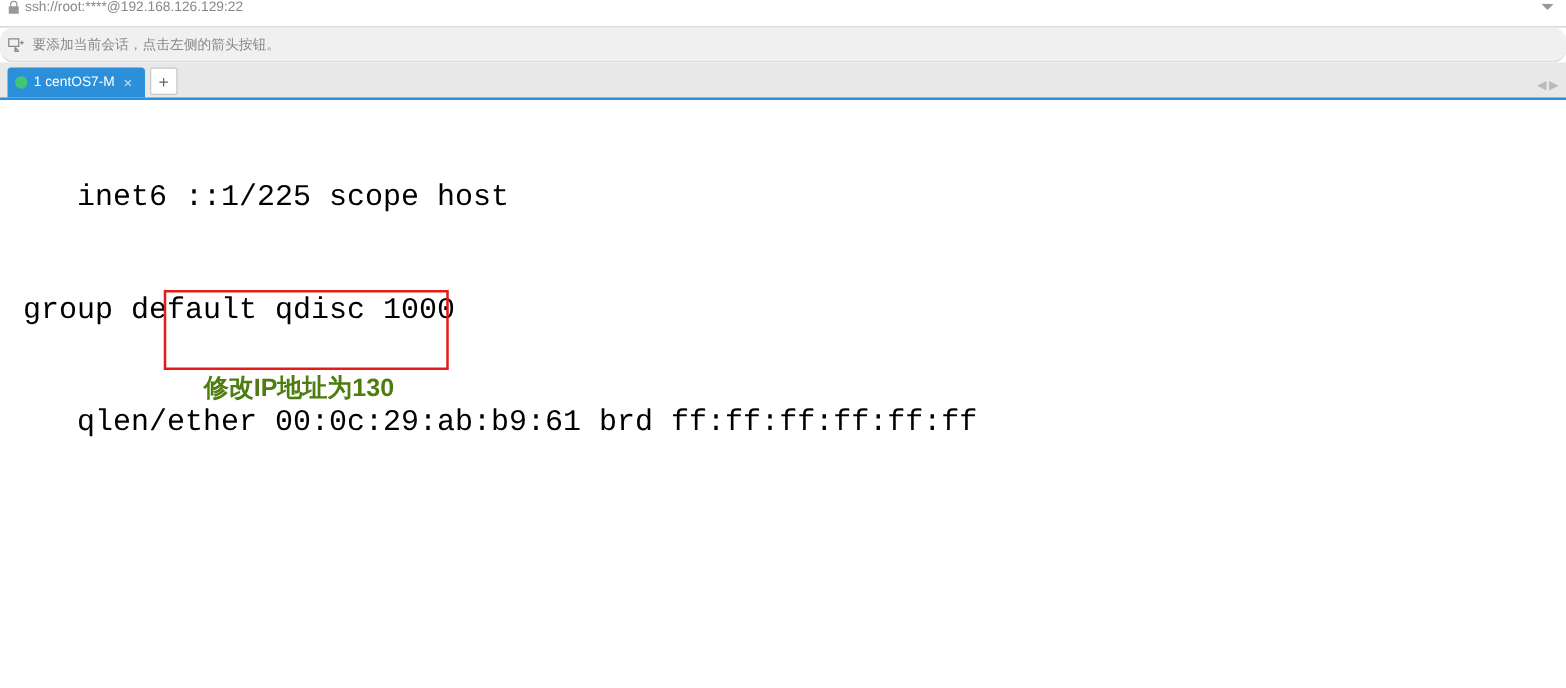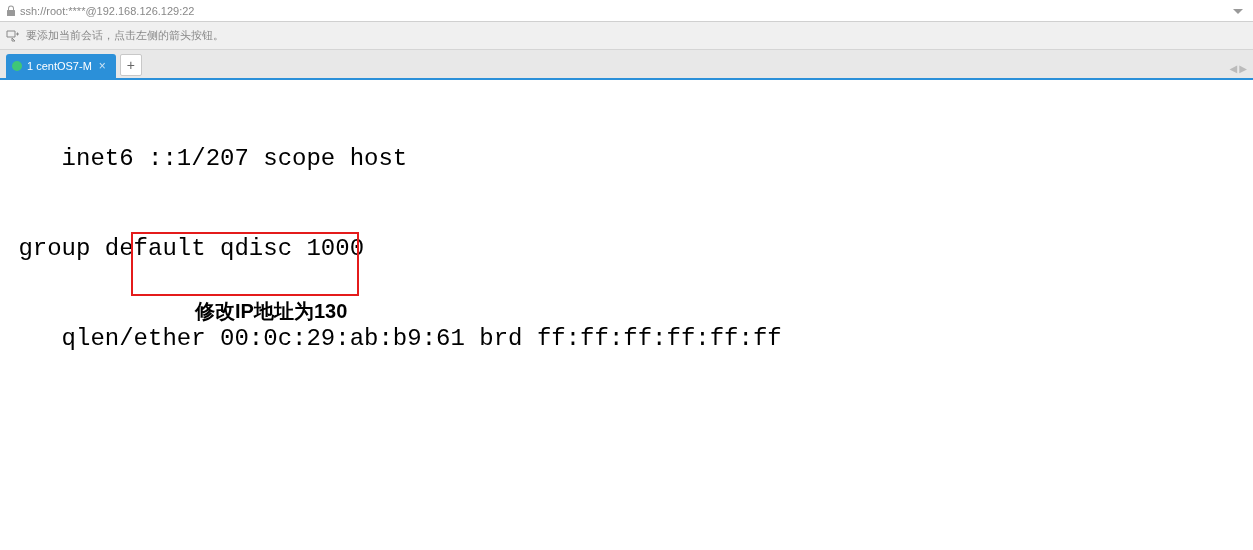--- a/index.html
+++ b/index.html
@@ -9,21 +9,21 @@
       background: #ffffff;
       font-family: "Microsoft YaHei", Arial, sans-serif;
       overflow: hidden;
       position: relative;
     }
     .titlebar {
       height: 22px;
       background: #ffffff;
       border-bottom: 1px solid #d0d0d0;
       display: flex;
-      align-items: center;
+      align-items: flex-start;
       padding: 0 6px;
       font-size: 11px;
       color: #888888;
     }
     .titlebar .lock-icon {
       margin-right: 4px;
       display: inline-flex;
       align-items: center;
     }
     .titlebar .drop-icon {
@@ -32,20 +32,21 @@
     }
     .hintbar {
       height: 28px;
       background: #f0f0f0;
       border-bottom: 1px solid #d5d5d5;
       display: flex;
       align-items: center;
       padding: 0 6px;
       font-size: 11px;
       color: #888888;
+      border-radius: 11px;
     }
     .hintbar .hint-icon {
       margin-right: 6px;
       display: inline-flex;
     }
     .tabbar {
       height: 30px;
       background: #e8e8e8;
       display: flex;
       align-items: flex-end;
@@ -110,25 +111,24 @@
     }
     .terminal-line { white-space: pre; }
     .highlight-box {
       position: absolute;
       border: 2px solid #e41b1b;
       pointer-events: none;
     }
     .annotation {
       position: absolute;
       font-family: "Microsoft YaHei", Arial, sans-serif;
-      color: #000000;
+      color: #4d7c0f;
       font-size: 20px;
       font-weight: bold;
       text-shadow: 0 0 3px #ffffff, 0 0 3px #ffffff, 0 0 3px #ffffff;
-      margin-left: 32px;
     }
   </style>
 </head>
 <body>
 
 <div class="titlebar">
   <span class="lock-icon">
     <svg width="10" height="12" viewBox="0 0 10 12">
         <path d="M2 5V3.5a3 3 0 016 0V5h.5a.5.5 0 01.5.5v5a.5.5 0 01-.5.5h-7a.5.5 0 01-.5-.5v-5A.5.5 0 011.5 5H2zm1 0h4V3.5a2 2 0 00-4 0V5z" fill="#999"></path>
       </svg>
@@ -161,21 +161,21 @@
     <span class="close">×</span>
   </div>
   <div class="addtab">+</div>
   <div class="tab-nav">
     <span>◀</span>
     <span>▶</span>
   </div>
 </div>
 
 <div class="terminal">
-  <div class="terminal-line">    inet6 ::1/207 scope host </div>
+  <div class="terminal-line">    inet6 ::1/225 scope host </div>
   <div class="terminal-line"> group default qdisc 1000</div>
   <div class="terminal-line">    qlen/ether 00:0c:29:ab:b9:61 brd ff:ff:ff:ff:ff:ff</div>
   
   
   
   
   
   
   
   

